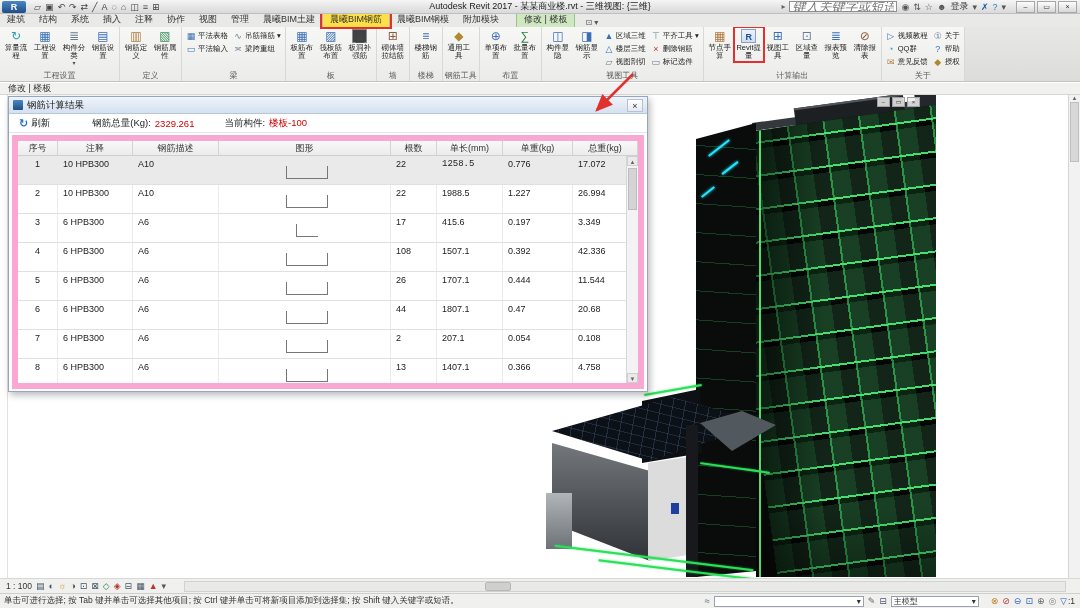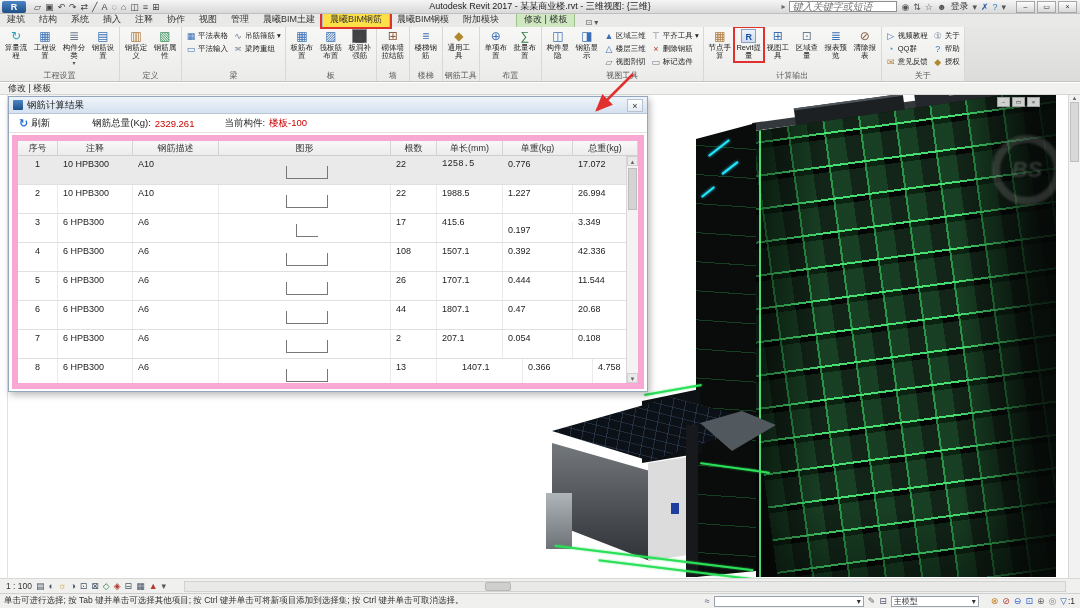--- a/index.html
+++ b/index.html
@@ -7,21 +7,21 @@
   body{position:relative;font-family:"Liberation Sans","DejaVu Sans",sans-serif;background:#fff;color:#222}
 
   
   .titlebar{position:absolute;left:0;top:0;width:1080px;height:14px;background:linear-gradient(#f5f5f5,#d9d9d9);border-bottom:1px solid #bfbfbf;display:flex;align-items:center;font-size:9px;z-index:20}
   .r-logo{width:24px;height:12px;margin-left:2px;background:linear-gradient(#4d86c4,#1d4e86);color:#fff;font-weight:bold;font-size:9px;display:flex;align-items:center;justify-content:center;border-radius:2px}
   .qat{display:flex;gap:4px;margin-left:8px;color:#444}
   .qic{font-size:9px;line-height:12px}
   .app-title{position:absolute;left:50%;transform:translateX(-50%);font-size:9px;color:#222;white-space:nowrap}
   .infocenter{margin-left:auto;display:flex;align-items:center;gap:4px;padding-right:3px}
   .ic-toggle{font-size:8px;color:#666}
-  .search-box{width:108px;height:11px;border:1px solid #8f8f8f;font-size:10px;font-style:italic;color:#777;padding:0 2px;background:#fff}
+  .search-box{width:108px;height:11px;border:1px solid #8f8f8f;font-size:13px;font-style:italic;color:#777;padding:0 2px;background:#fff}
   .icseg{display:flex;gap:4px;color:#555;font-size:9px;align-items:center}
   .signin{font-size:9px;color:#333}
   .winbtns{display:flex;gap:2px;margin-left:6px}
   .winbtn{width:19px;height:12px;border:1px solid #a7a7a7;background:linear-gradient(#fdfdfd,#d8d8d8);font-size:7px;line-height:10px;text-align:center;color:#333}
 
   
   .tabrow{position:absolute;left:0;top:14px;width:1080px;height:13px;background:#e9e9e8;display:flex;align-items:flex-end;font-size:9px;color:#333;z-index:19}
   .tab{padding:1px 7px 1px;white-space:nowrap;cursor:default}
   .tab.sel{background:#fde047;border:1px solid #b9b9b9;border-bottom:none}
   .tab.ctx{background:#cfe8c2;border:1px solid #9dc38c;border-bottom:none;margin-left:10px}
@@ -41,21 +41,21 @@
   .revit-ic{background:linear-gradient(#eef3fb,#cfdcef);border:1px solid #8aa2c0;color:#1a4fa0;font-weight:bold;font-size:9px !important}
   .small-col{display:flex;flex-direction:column;font-size:7.5px;padding-top:1px}
   .btn-small{display:flex;align-items:center;gap:2px;height:13px;padding:0 2px;color:#222;white-space:nowrap}
   .btn-small .ic{font-size:9px;width:10px;text-align:center}
   .ribbon-fill{flex:1;background:linear-gradient(#e7e7e6,#dcdcdb)}
 
   
   .modebar{position:absolute;left:0;top:83px;width:1080px;height:12px;background:#f1f1f0;border-bottom:1px solid #d6d6d5;font-size:9px;color:#333;display:flex;align-items:center;padding-left:8px;z-index:17}
 
   
-  .viewport{position:absolute;left:0;top:95px;width:1056px;height:483px;background:#fff;overflow:hidden;z-index:1}
+  .viewport{position:absolute;left:0;top:95px;width:936px;height:483px;background:#fff;overflow:hidden;z-index:1}
   .vp-leftline{position:absolute;left:7px;top:0;width:1px;height:483px;background:#e2e2e2}
 
   
   .tower-right{position:absolute;left:754px;top:-8px;width:324px;height:490px;clip-path:polygon(2px 44px,290px 2px,324px 5px,324px 490px,2px 490px);background:#0e100f;overflow:hidden}
   .tw-grid{position:absolute;left:-40px;top:-40px;width:500px;height:640px;transform:rotate(-7.8deg);transform-origin:60px 60px;background:
     repeating-linear-gradient(90deg,rgba(70,255,120,0.12) 0 18px,rgba(0,0,0,0) 18px 36px),
     repeating-linear-gradient(90deg,rgba(0,0,0,0) 0 34px,rgba(64,240,110,0.55) 34px 36px),
     repeating-linear-gradient(180deg,rgba(34,120,60,0.20) 0 26px,rgba(80,255,130,0.85) 26px 28px,rgba(3,6,4,0.95) 28px 33px);
     background-color:#0e100f}
   .tw-shade{position:absolute;inset:0;background:
@@ -510,21 +510,21 @@
           </div>
           <div class="trow">
             <div class="td cen" style="width: 40px;">3</div>
             <div class="td" style="width: 75px;">6 HPB300</div>
             <div class="td" style="width: 86px;">A6</div>
             <div class="td" style="width: 172px;">
               <div class="shape-l"></div>
             </div>
             <div class="td" style="width: 46px;">17</div>
             <div class="td" style="width: 66px;">415.6</div>
-            <div class="td" style="width: 70px; margin-top: 8px;">0.197</div>
+            <div class="td" style="width: 70px;">0.197</div>
             <div class="td" style="flex: 1 1 0%;">3.349</div>
           </div>
           <div class="trow">
             <div class="td cen" style="width: 40px;">4</div>
             <div class="td" style="width: 75px;">6 HPB300</div>
             <div class="td" style="width: 86px;">A6</div>
             <div class="td" style="width: 172px;">
               <div class="shape-u"></div>
             </div>
             <div class="td" style="width: 46px;">108</div>
@@ -569,21 +569,21 @@
             <div class="td" style="flex: 1 1 0%;">0.108</div>
           </div>
           <div class="trow">
             <div class="td cen" style="width: 40px;">8</div>
             <div class="td" style="width: 75px;">6 HPB300</div>
             <div class="td" style="width: 86px;">A6</div>
             <div class="td" style="width: 172px;">
               <div class="shape-u"></div>
             </div>
             <div class="td" style="width: 46px;">13</div>
-            <div class="td" style="width: 66px; margin-left: 20px;">1407.1</div>
+            <div class="td" style="width: 66px;">1407.1</div>
             <div class="td" style="width: 70px;">0.366</div>
             <div class="td" style="flex: 1 1 0%;">4.758</div>
           </div>
           <div class="trow">
             <div class="td cen" style="width: 40px;">9</div>
             <div class="td" style="width: 75px;">6 HRB400</div>
             <div class="td" style="width: 86px;">C6</div>
             <div class="td" style="width: 172px;"></div>
             <div class="td" style="width: 46px;">99</div>
             <div class="td" style="width: 66px;">10330.4</div>
@@ -628,21 +628,21 @@
         <span class="ic" style="color: rgb(176, 58, 46);">▲</span>
         <span class="ic" style="color: rgb(85, 85, 85);">▾</span>
       </span>
   </div>
   <div class="hscroll">
     <div class="hsc-thumb"></div>
   </div>
 </div>
 
 <div class="statusbar">
-  <span class="sb-hint">单击可进行选择; 按 Tab 键并单击可选择其他项目; 按 Ctrl 键并单击可将新项目添加到选择集; 按 Ctrl 键并单击可取消选择。</span>
+  <span class="sb-hint">单击可进行选择; 按 Tab 键并单击可选择其他项目; 按 Ctrl 键并单击可将新项目添加到选择集; 按 Shift 键入关键字或短语。</span>
   <div class="sb-right">
     <span class="sb-ic" style="color:#557">≈</span>
     <span class="sb-combo" style="width:150px">
         <span></span>
         <span>▾</span>
       </span>
     <span class="sb-ic" style="color:#666">✎</span>
     <span class="sb-ic" style="color:#557">⊟</span>
     <span class="sb-combo" style="width:88px">
         <span>主模型</span>

